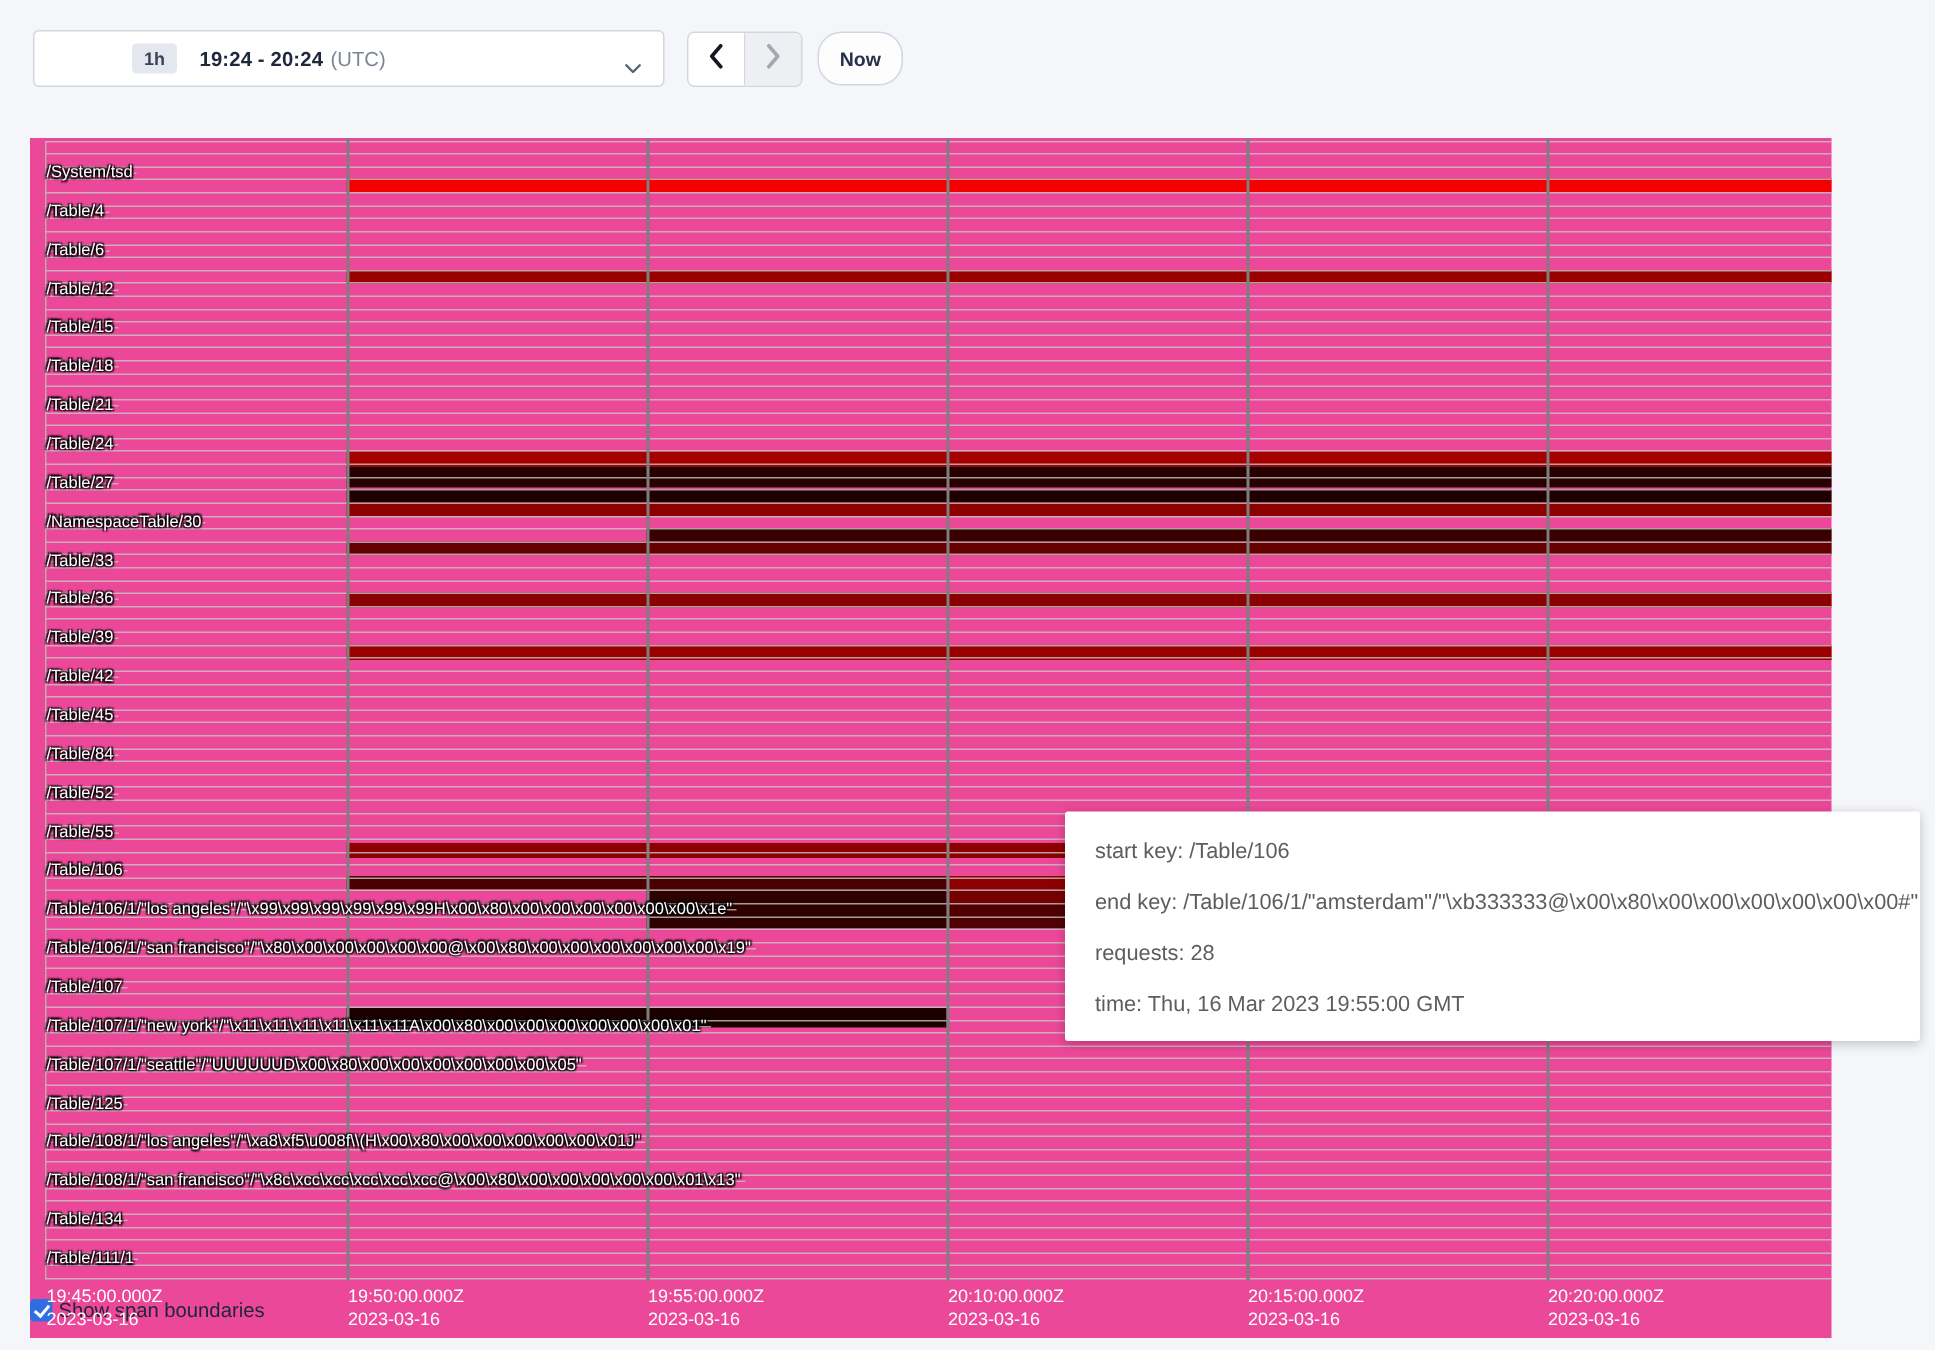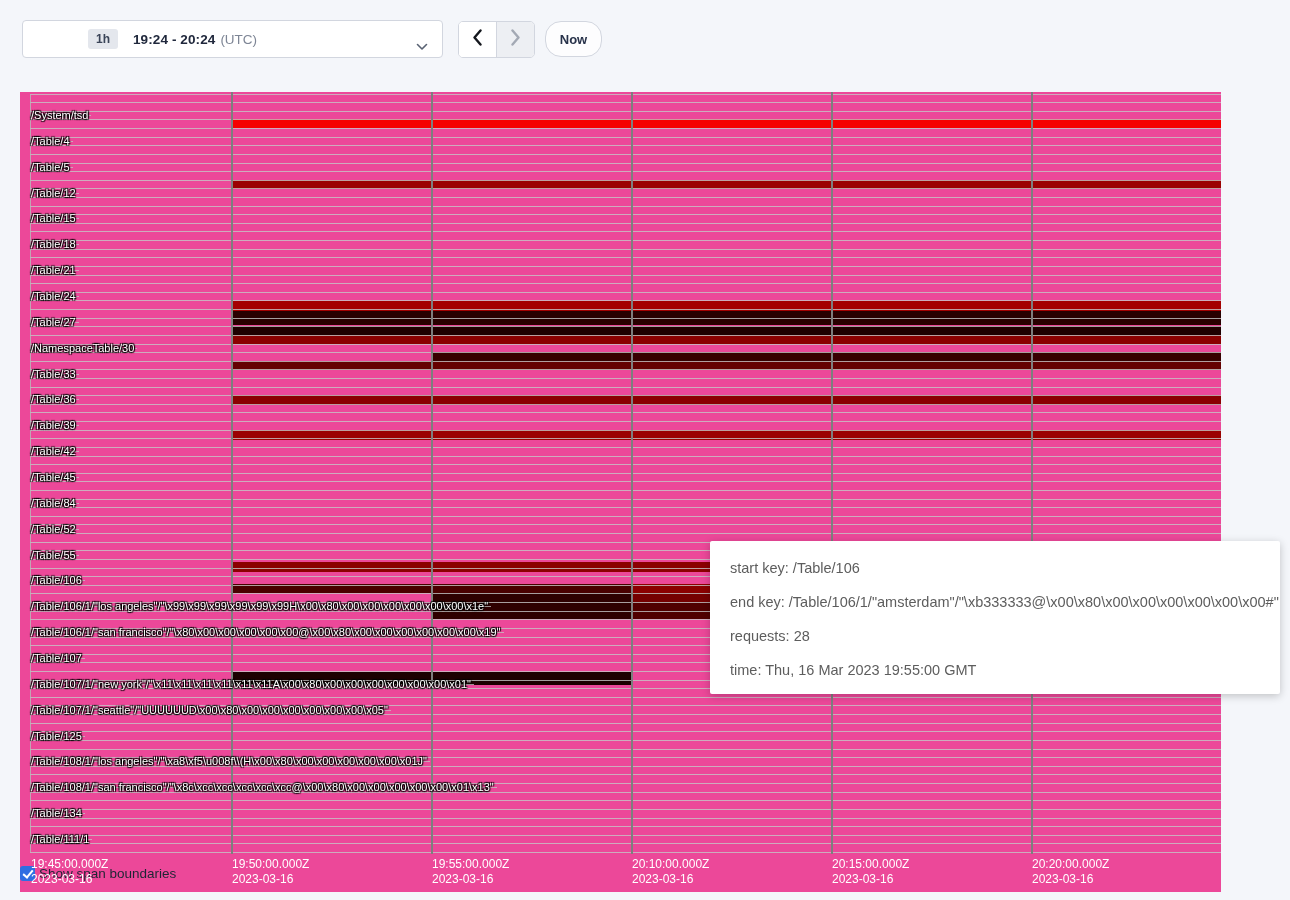--- a/index.html
+++ b/index.html
@@ -190,21 +190,21 @@
       <div class="hline" style="top: 751.4px;"></div>
       <div class="hline" style="top: 760px;"></div>
       <div class="vline" style="left: 10px; top: 1.5px; height: 758px;"></div>
       <div class="gridline" style="left: 211px;"></div>
       <div class="gridline" style="left: 411px;"></div>
       <div class="gridline" style="left: 611px;"></div>
       <div class="gridline" style="left: 811px;"></div>
       <div class="gridline" style="left: 1011px;"></div>
       <div class="spanlabel" style="top: 17px;">/System/tsd</div>
       <div class="spanlabel" style="top: 42.9px;">/Table/4</div>
-      <div class="spanlabel" style="top: 68.7px;">/Table/5</div>
+      <div class="spanlabel" style="top: 68.7px;">/Table/6</div>
       <div class="spanlabel" style="top: 94.6px;">/Table/12</div>
       <div class="spanlabel" style="top: 120.4px;">/Table/15</div>
       <div class="spanlabel" style="top: 146.3px;">/Table/18</div>
       <div class="spanlabel" style="top: 172.1px;">/Table/21</div>
       <div class="spanlabel" style="top: 198px;">/Table/24</div>
       <div class="spanlabel" style="top: 223.9px;">/Table/27</div>
       <div class="spanlabel" style="top: 249.7px;">/NamespaceTable/30</div>
       <div class="spanlabel" style="top: 275.6px;">/Table/33</div>
       <div class="spanlabel" style="top: 301.4px;">/Table/36</div>
       <div class="spanlabel" style="top: 327.3px; text-align: center;">/Table/39</div>

